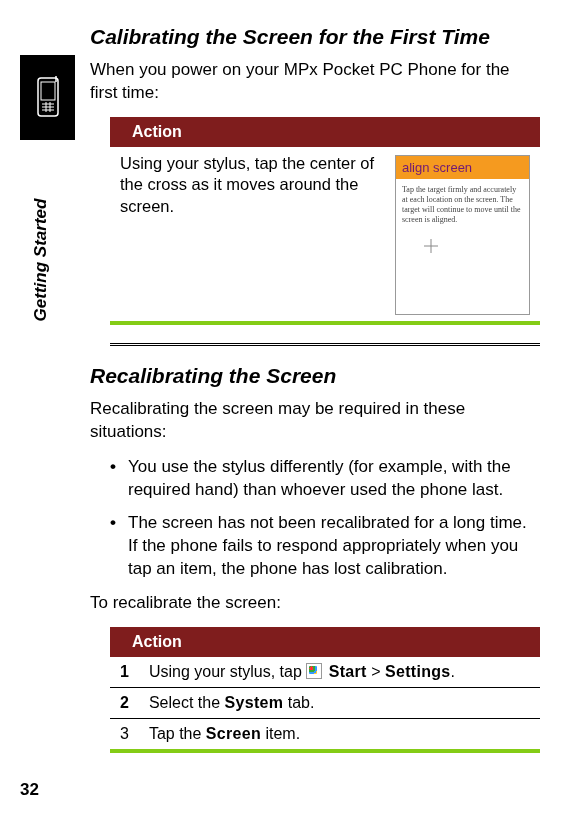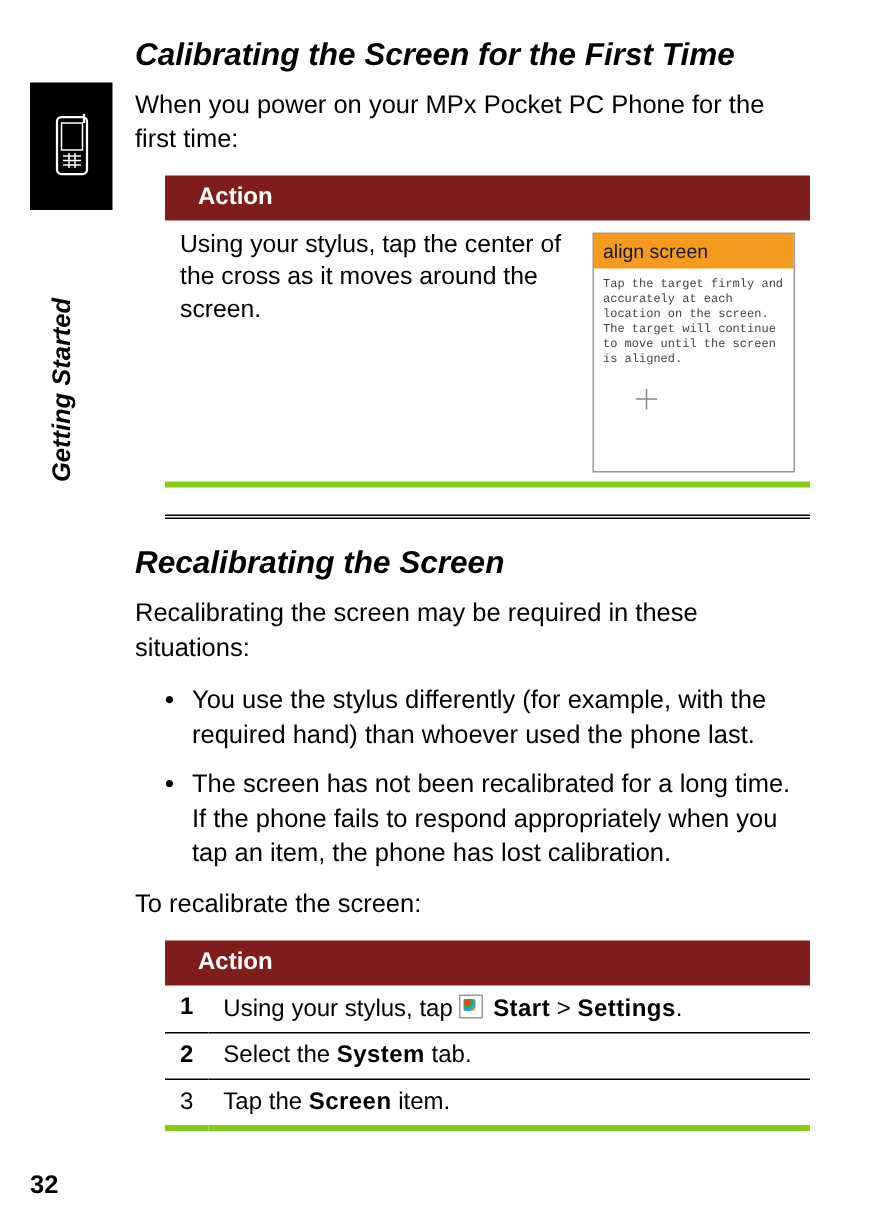--- a/index.html
+++ b/index.html
@@ -117,32 +117,32 @@
     .screen-box {
       border: 1px solid #999;
       width: 135px;
       height: 160px;
       float: right;
       margin-left: 10px;
       margin-top: 2px;
     }
     .screen-header {
       background: #f59a1f;
-      color: #0f172a;
+      color: #701a75;
       font-size: 13px;
       padding: 4px 6px;
       font-weight: normal;
       font-family: Tahoma, sans-serif;
     }
     .screen-body {
       padding: 6px 6px;
       font-size: 8px;
       line-height: 1.25;
       color: #444;
-      font-family: Liberation Mono, monospace;
+      font-family: Liberation Serif, serif;
     }
     .cross {
       text-align: left;
       padding: 8px 0 0 28px;
       color: #777;
       font-size: 12px;
     }
     .menu-bold {
       font-family: Arial, sans-serif;
       font-weight: bold;

